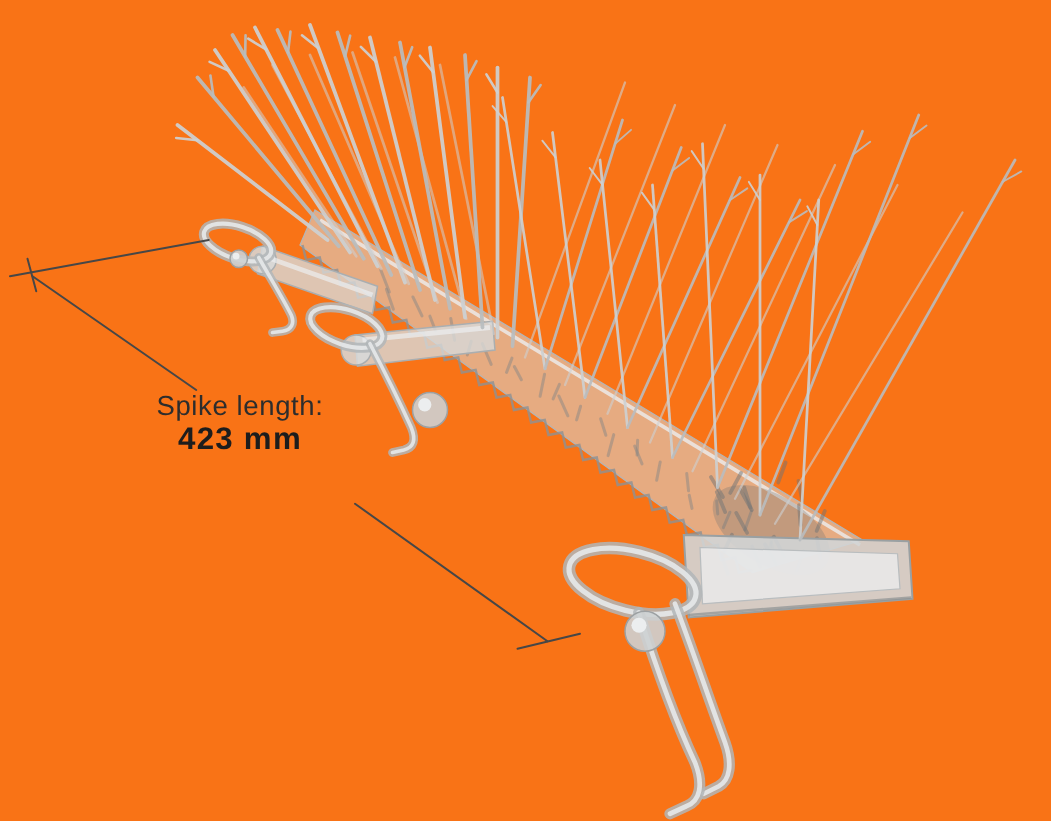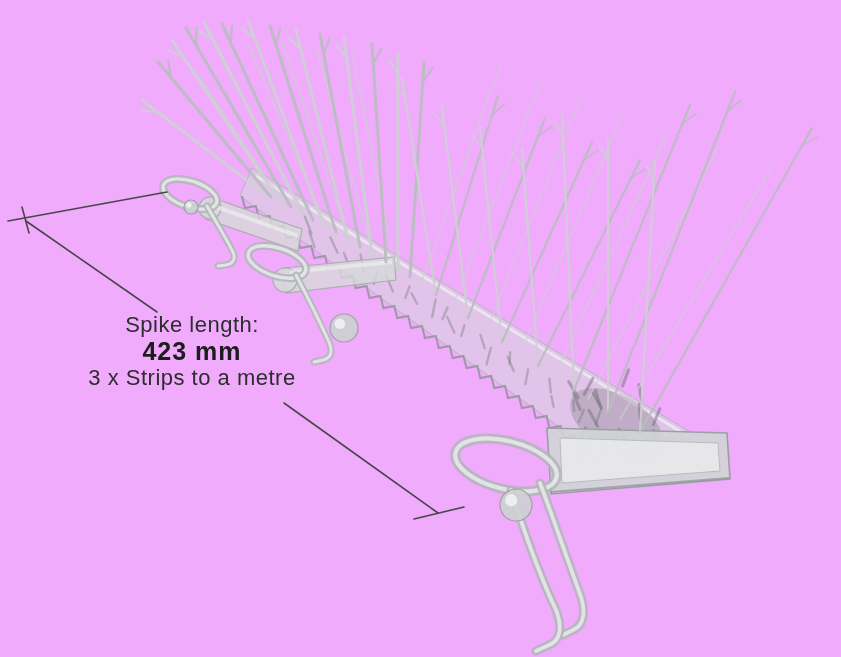--- a/index.html
+++ b/index.html
@@ -1,19 +1,19 @@
 <!DOCTYPE html>
 <html><head>
 <meta charset="utf-8">
 <style>
   html,body{margin:0;padding:0;background:#ffffff;}
   #canvas{
     position:relative;
     width:841px;height:657px;
-    background:#f0abfc;
+    background:#f97316;
     overflow:hidden;
     font-family:"Liberation Sans", sans-serif;
   }
   #art{position:absolute;left:0;top:0;width:841px;height:657px;}
   .callout{
     position:absolute;
     left:62px;top:312px;width:260px;
     text-align:center;
     color:#2d2d2d;
     letter-spacing:.5px;
@@ -187,16 +187,15 @@
         <line x1="22" y1="207" x2="29" y2="233" stroke="#474747" stroke-width="1.6" stroke-linecap="round"></line>
         <line x1="26" y1="221" x2="157" y2="312" stroke="#474747" stroke-width="1.6" stroke-linecap="round"></line>
         <line x1="284" y1="403" x2="438" y2="513" stroke="#474747" stroke-width="1.6" stroke-linecap="round"></line>
         <line x1="414" y1="519" x2="464" y2="507" stroke="#474747" stroke-width="1.6" stroke-linecap="round"></line>
       </g>
   </svg>
 
   <div class="callout">
     <div class="l1">Spike length:</div>
     <div class="l2">423 mm</div>
-    <div class="l3">3 x Strips to a metre</div>
   </div>
 
 </div>
 
 </body></html>

